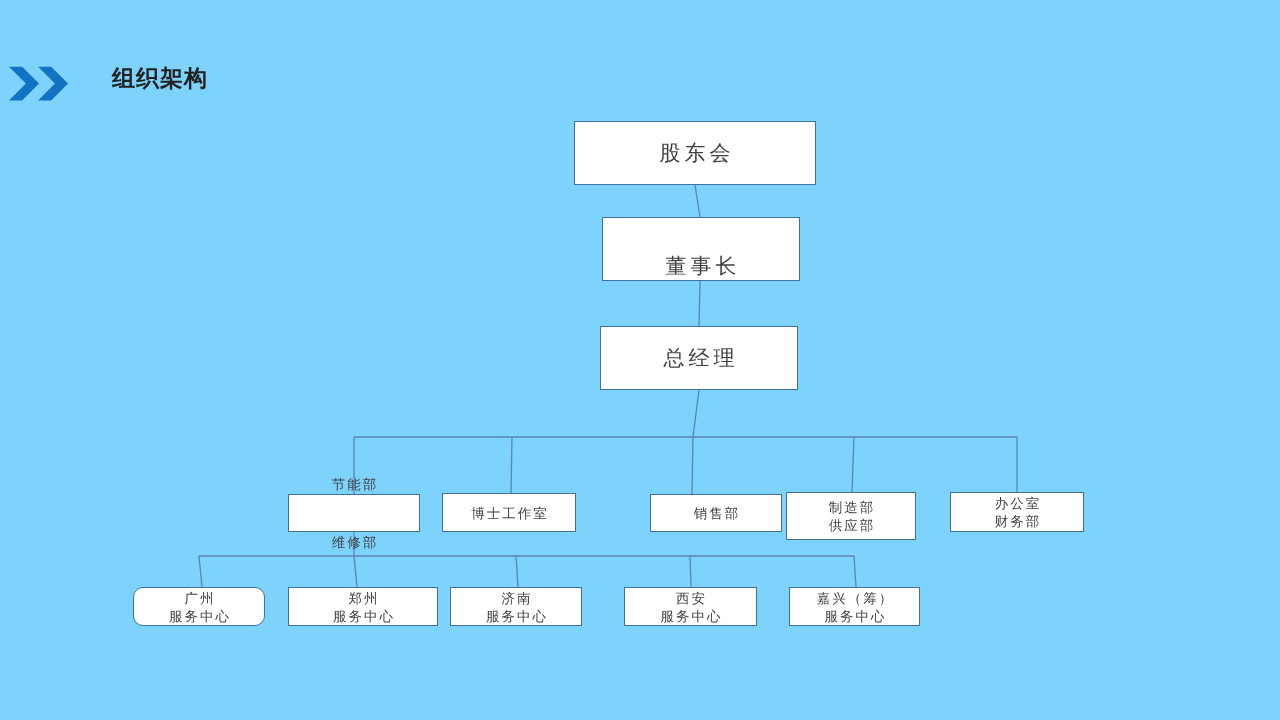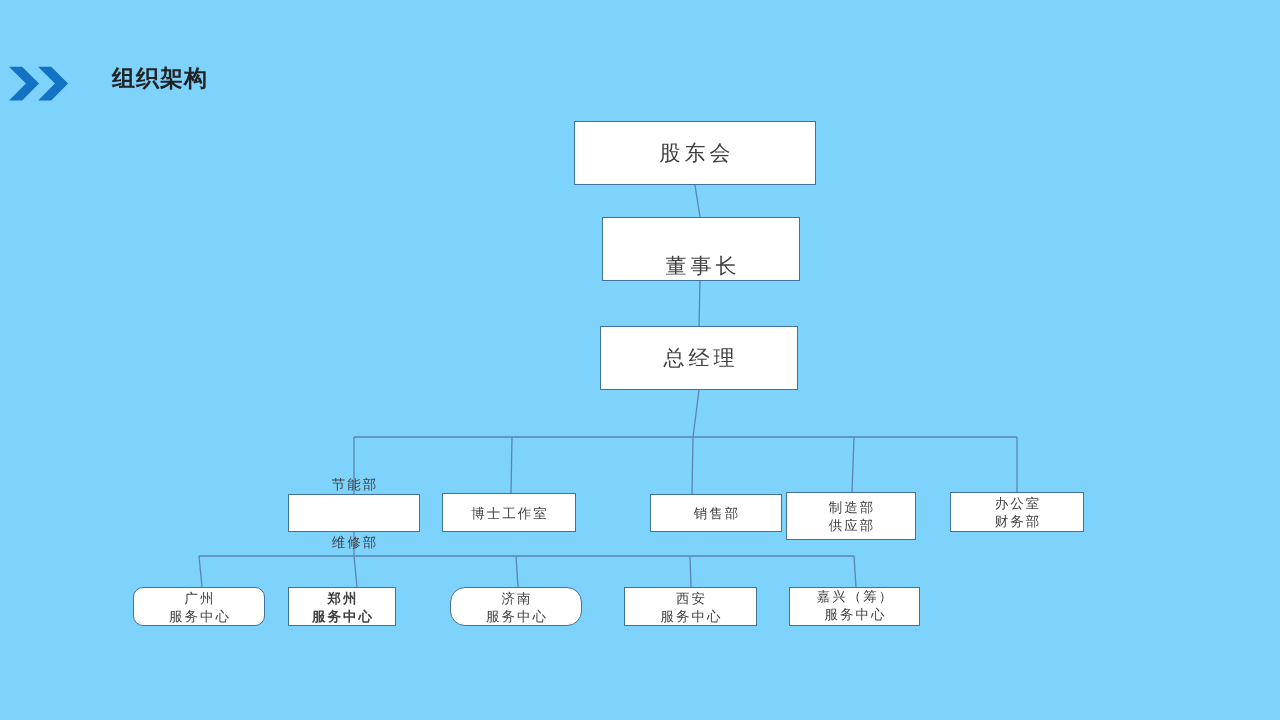--- a/index.html
+++ b/index.html
@@ -131,31 +131,31 @@
     </div>
     <div class="node node-sm" style="left:950px; top:492px; width:134px; height:40px;">
       <div class="line">办公室</div>
       <div class="line">财务部</div>
     </div>
 
     <div class="node node-sm" style="left:133px; top:587px; width:132px; height:39px;border-radius:10px;">
       <div class="line">广州</div>
       <div class="line">服务中心</div>
     </div>
-    <div class="node node-sm" style="left:288px; top:587px; width:108px; height:39px;font-weight:bold;">
+    <div class="node node-sm" style="left:288px; top:587px; width:150px; height:39px;">
       <div class="line">郑州</div>
       <div class="line">服务中心</div>
     </div>
-    <div class="node node-sm" style="left:450px; top:587px; width:132px; height:39px;border-radius:15px;">
+    <div class="node node-sm" style="left:450px; top:587px; width:132px; height:39px;">
       <div class="line">济南</div>
       <div class="line">服务中心</div>
     </div>
     <div class="node node-sm" style="left:624px; top:587px; width:133px; height:39px;">
       <div class="line">西安</div>
       <div class="line">服务中心</div>
     </div>
-    <div class="node node-sm" style="left:789px; top:587px; width:131px; height:39px;font-family:Liberation Mono, monospace;">
+    <div class="node node-sm" style="left:789px; top:587px; width:131px; height:39px;">
       <div class="line">嘉兴（筹）</div>
       <div class="line">服务中心</div>
     </div>
 
   </div>
 </div>
 
 </body></html>

